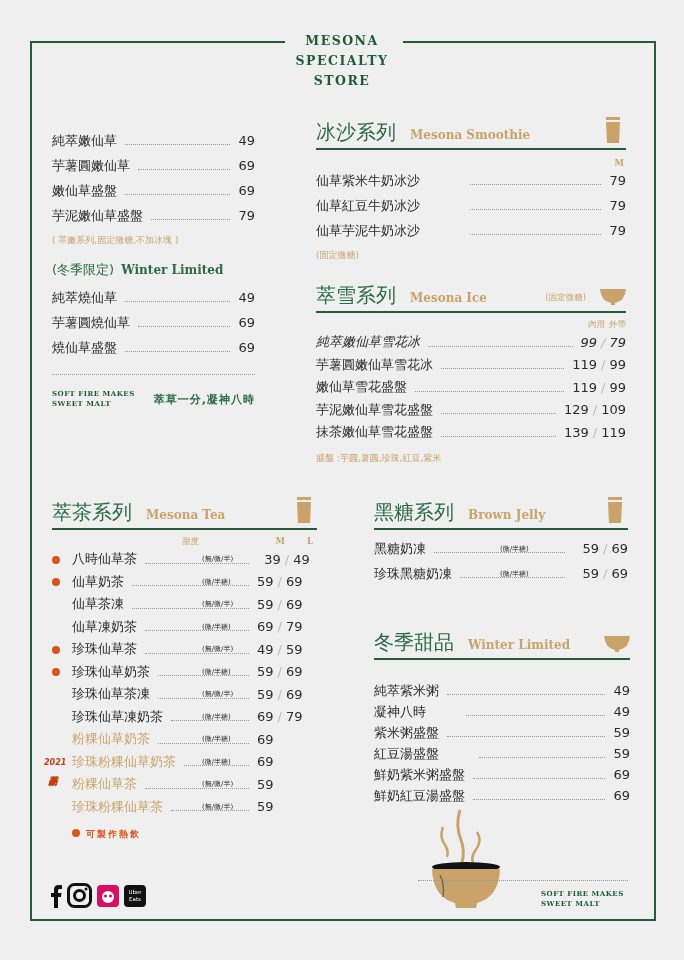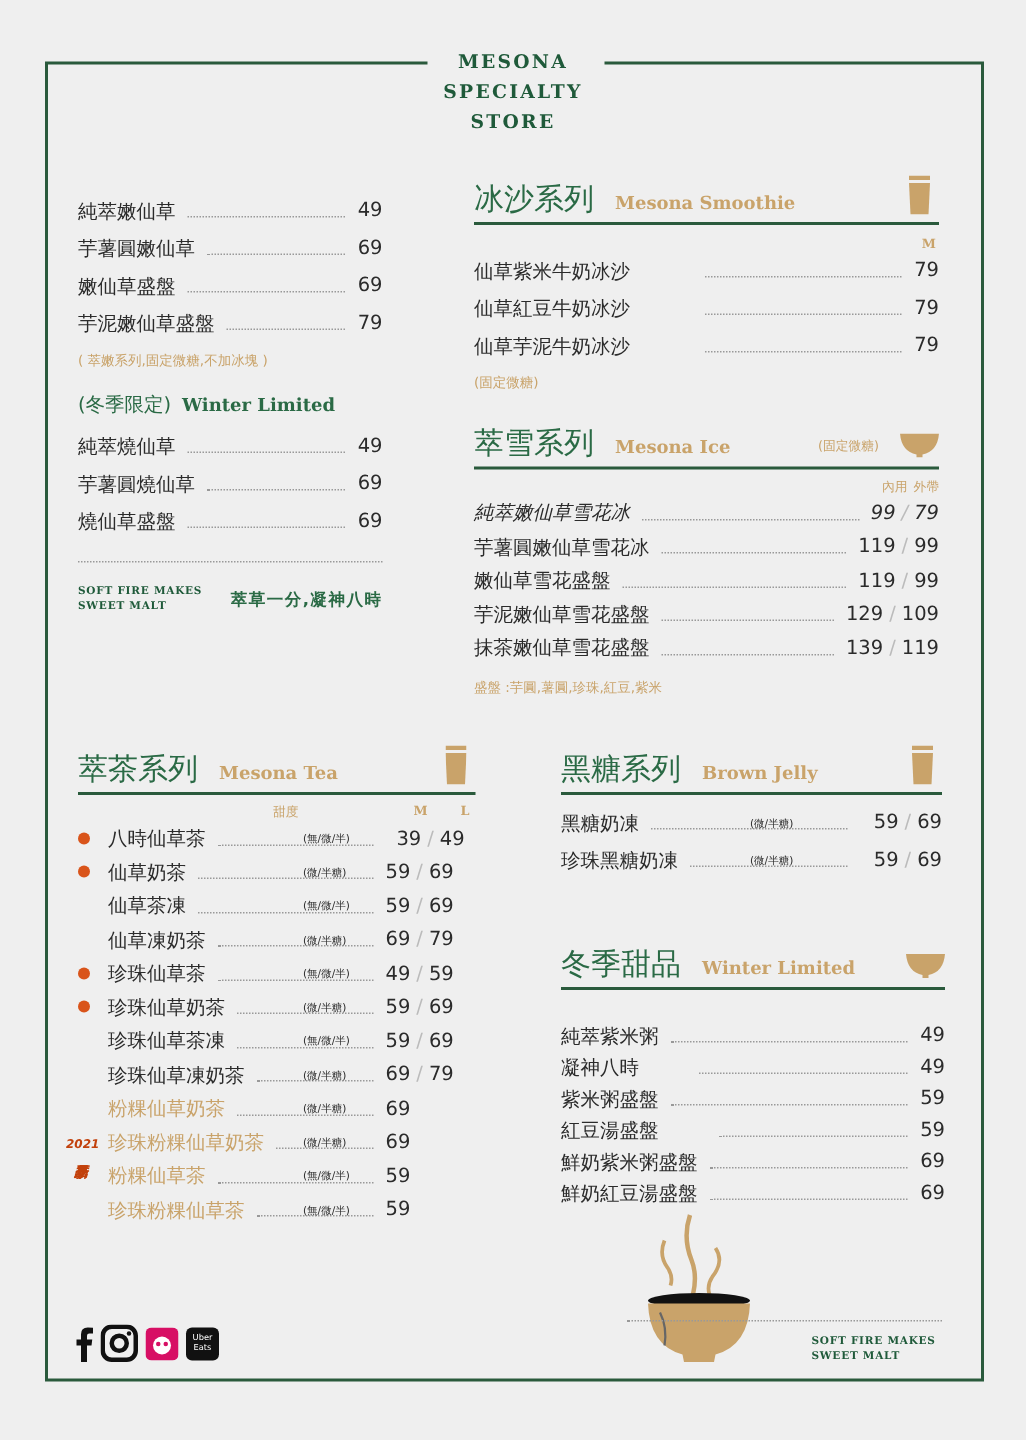--- a/index.html
+++ b/index.html
@@ -255,20 +255,21 @@
         <span class="price" style="width: 60px; text-align: left;"><span>59</span></span>
       </div>
       <div class="row" style="position: relative; height: 22.5px;">
         <span style="width: 20px; display: inline-block;"></span>
         <span class="name gold">珍珠粉粿仙草茶</span>
         <span class="dots"></span>
         <span style="position: absolute; left: 150px; font-size: 7px;">(無/微/半)</span>
         <span class="price" style="width: 60px; text-align: left;"><span>59</span></span>
       </div>
     </div>
+  <div style="margin-top:10px; padding-left:20px; font-size:9px; font-weight:bold; color:#d9541a; letter-spacing:2px;"><span class="dot" style="margin-right:6px;"></span><span>可製作熱飲</span></div>
 </div>
 <div style="position:absolute; left:44px; top:758px; width:18px; text-align:center; color:#c2410c; font-weight:bold; font-style:italic;">
   <div style="font-size:8px;">2021</div>
   <div style="font-size:9px; line-height:10px; writing-mode:vertical-rl; margin:2px auto 0;">夏季新品</div>
 </div>
 
 <div class="section" style="left:374px; top:500px; width:254px;">
   <div class="sec-head">
     <span class="sec-zh">黑糖系列</span>
     <span class="sec-en">Brown Jelly</span>

